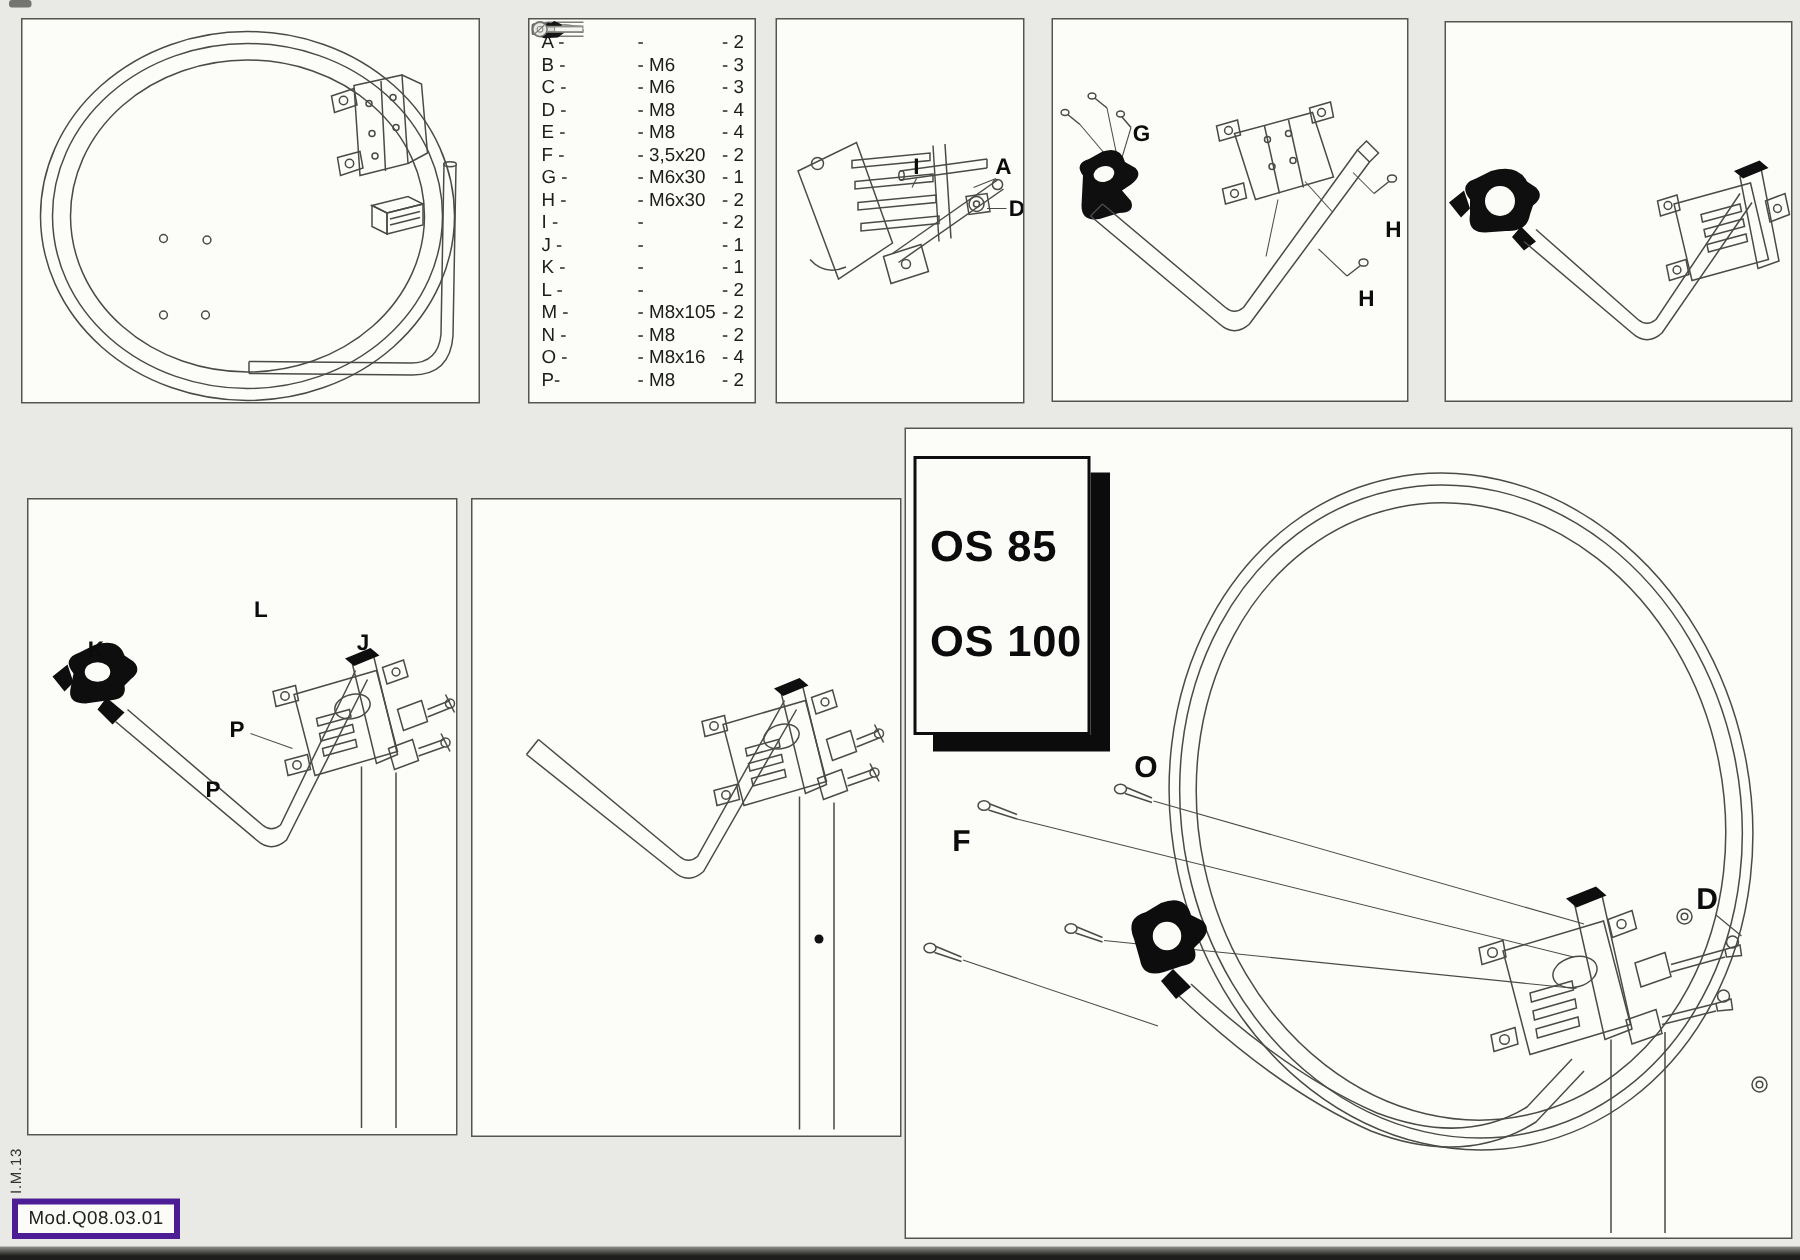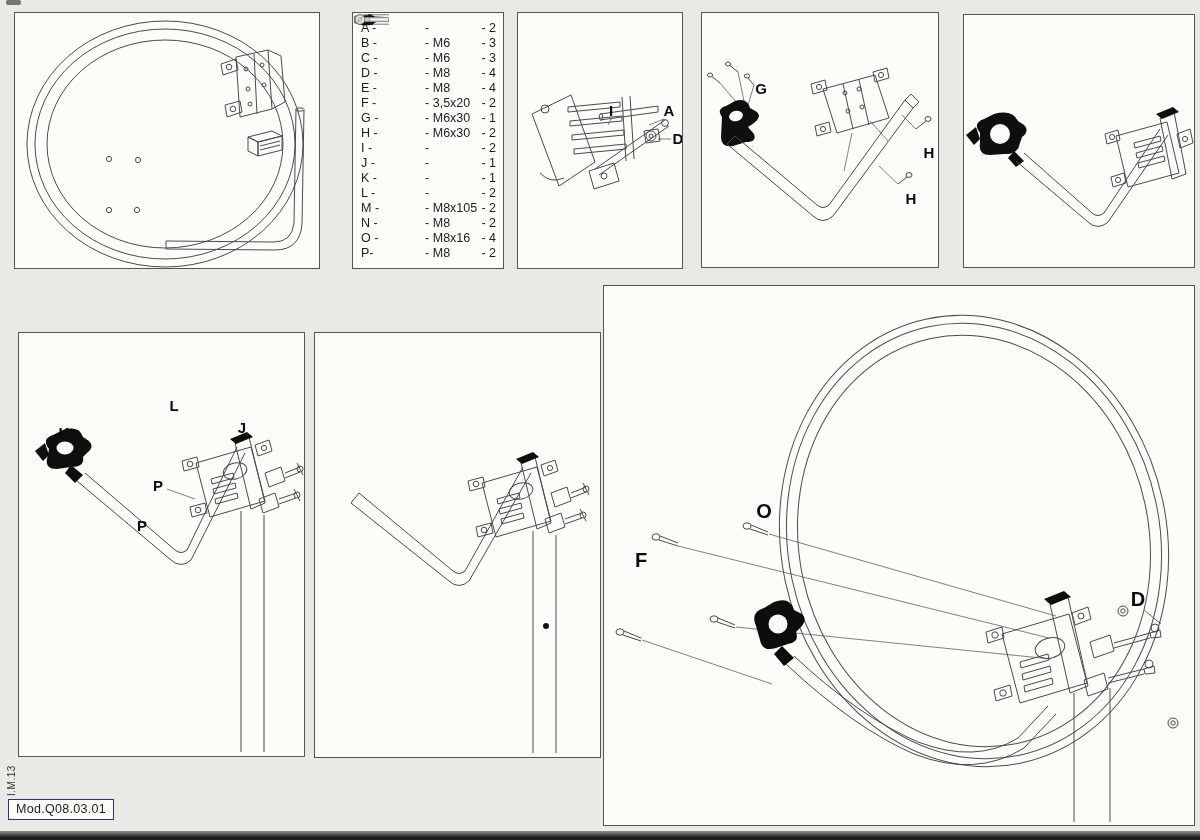--- a/index.html
+++ b/index.html
@@ -27,21 +27,21 @@
   .ps{width:58px;white-space:nowrap;}
   .pq{margin-left:auto;padding-right:2px;white-space:nowrap;}
   
   .osbox{position:absolute;left:5px;top:18px;width:118px;height:186px;background:#fbfbf8;
          border:2px solid #0d0d0d;box-shadow:13px 11px 0 0 #0c0c0c;z-index:2;
          display:flex;flex-direction:column;justify-content:center;gap:30px;padding-left:9px;box-sizing:border-box;}
   .osline{font-weight:bold;font-size:29px;color:#0b0b0b;letter-spacing:0.5px;white-space:nowrap;}
   
   .imcode{position:absolute;left:6px;top:756px;height:40px;writing-mode:vertical-rl;
           transform:rotate(180deg);font-size:10px;color:#33332f;letter-spacing:0.5px;}
-  .modbox{position:absolute;left:8px;top:799px;border:1px solid #4c1d95;background:#fbfbf8;
+  .modbox{position:absolute;left:8px;top:799px;border:4px solid #4c1d95;background:#fbfbf8;
           padding:2px 7px 3px;font-size:12.5px;color:#222220;letter-spacing:0.3px;}
   .scanbar{position:absolute;left:0;right:0;bottom:0;height:9px;
            background:linear-gradient(to bottom,#8f8f8c,#1e1e1c 70%);}
   .smudge{position:absolute;left:6px;top:0;width:15px;height:5px;background:#4c4c48;border-radius:2px;opacity:.75;}
 </style>
 </head>
 <body>
 
 <div class="page">
   <div class="smudge"></div>
@@ -499,20 +499,24 @@
         <g>
           <line x1="218" y1="198" x2="218" y2="420"></line>
             <line x1="241" y1="202" x2="241" y2="420"></line>
           <circle cx="231" cy="293" r="3" fill="#111111" stroke="none"></circle>
         </g>
       </g>
     </svg>
   </div>
 
   <div class="panel" id="p8">
+    <div class="osbox">
+      <div class="osline">OS 85</div>
+      <div class="osline">OS 100</div>
+    </div>
     <svg width="590" height="539" viewBox="0 0 590 539">
       <g stroke="#4a4a48" fill="none" stroke-width="1">
         <g transform="rotate(-12 370 255)">
           <ellipse cx="370" cy="255" rx="193" ry="227"></ellipse>
           <ellipse cx="370" cy="255" rx="186" ry="219"></ellipse>
           <ellipse cx="370" cy="255" rx="175" ry="207"></ellipse>
         </g>
         <g stroke-width="0.7">
           <line x1="74" y1="260" x2="445" y2="352"></line>
           <line x1="165" y1="248" x2="452" y2="330"></line>

